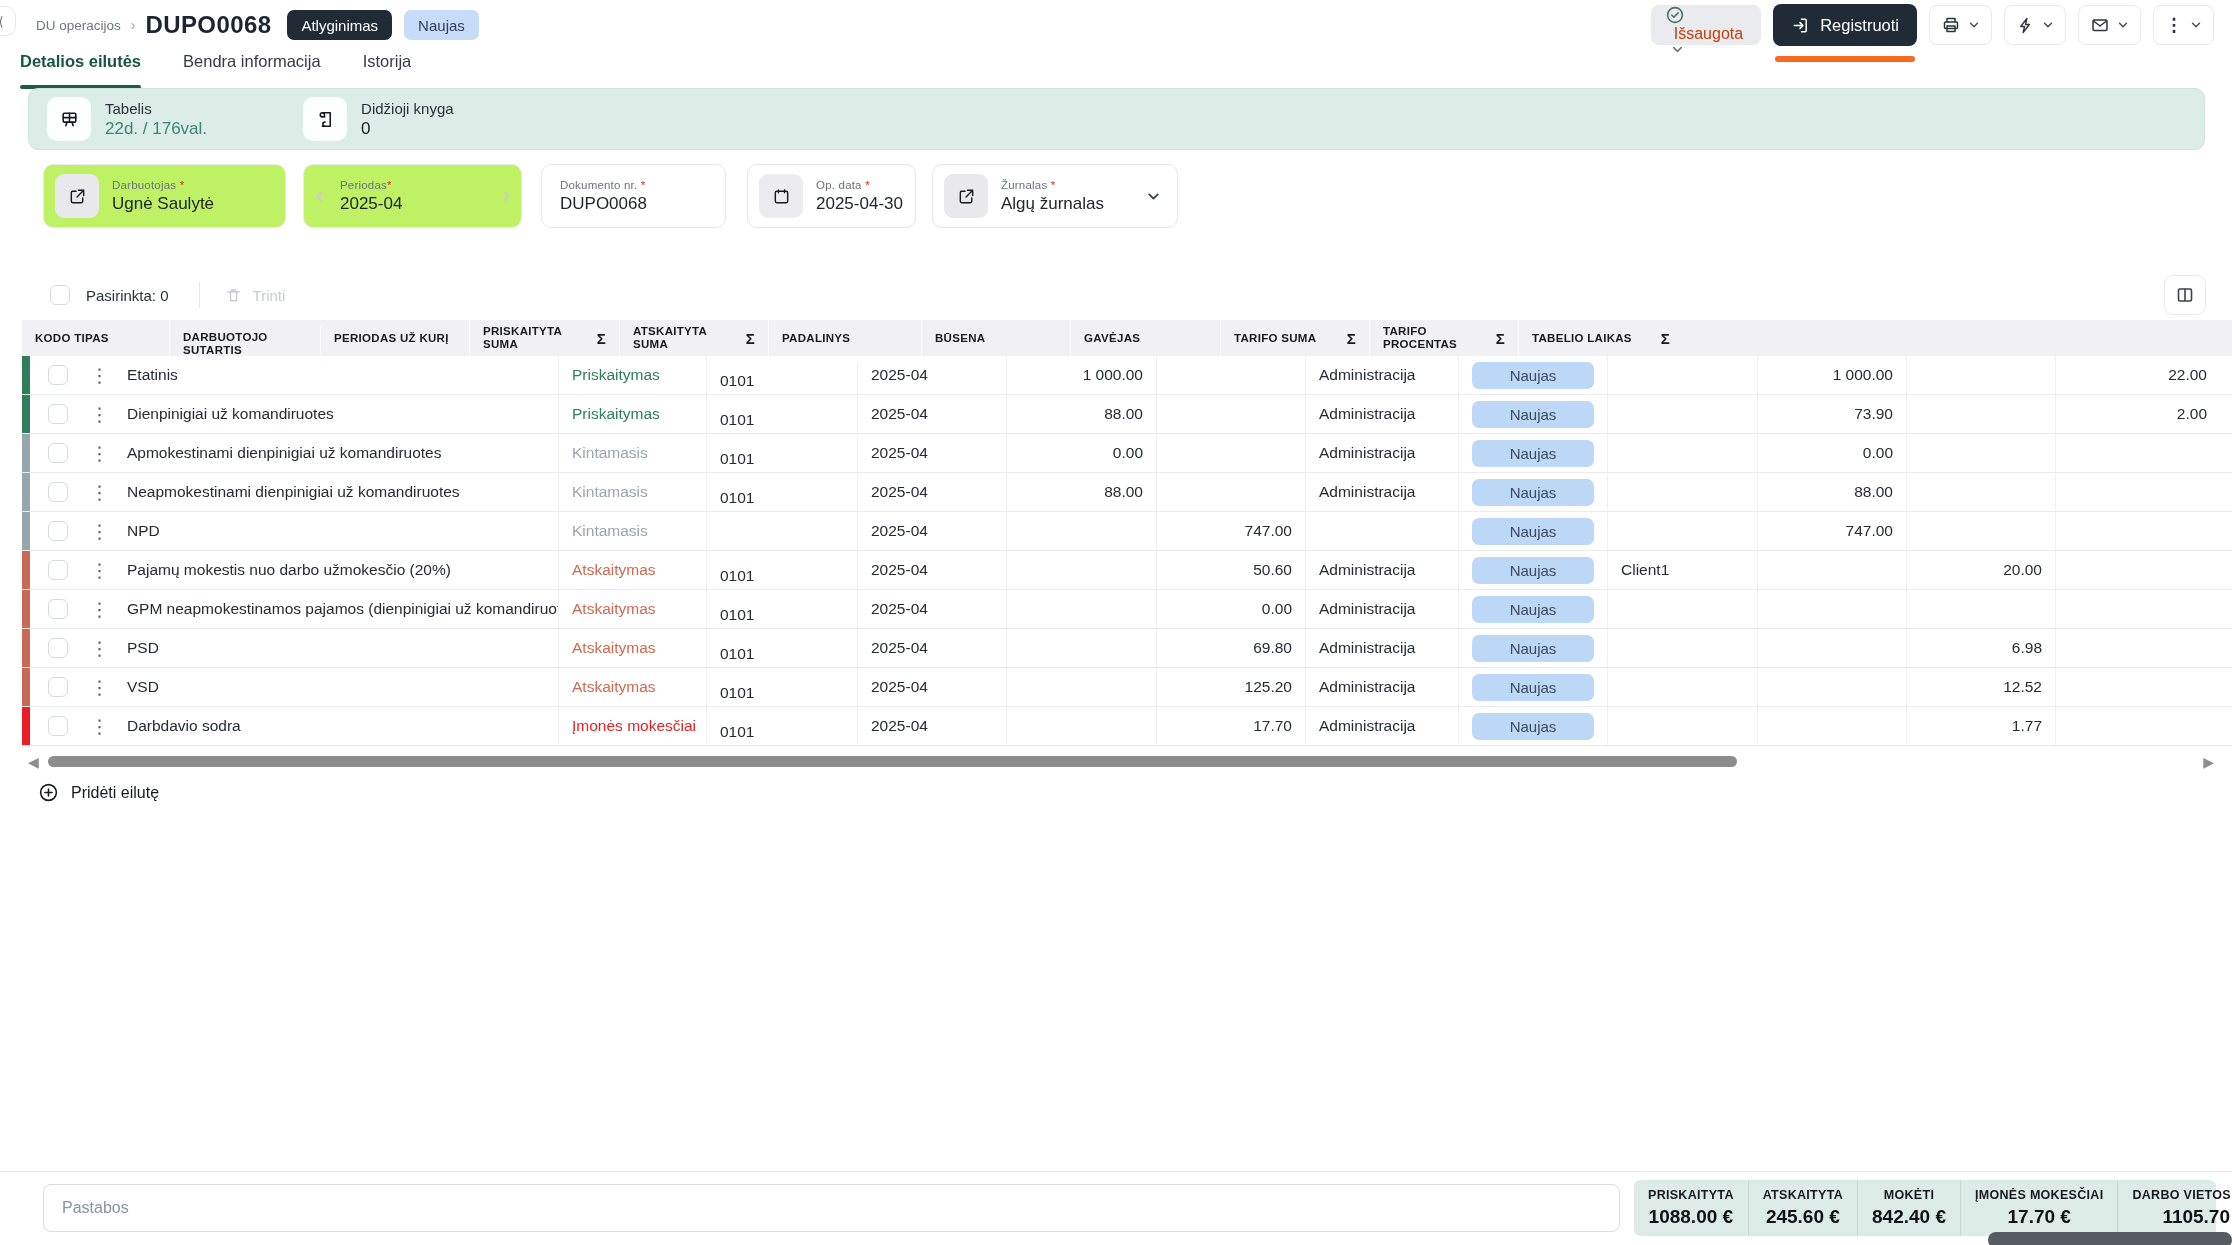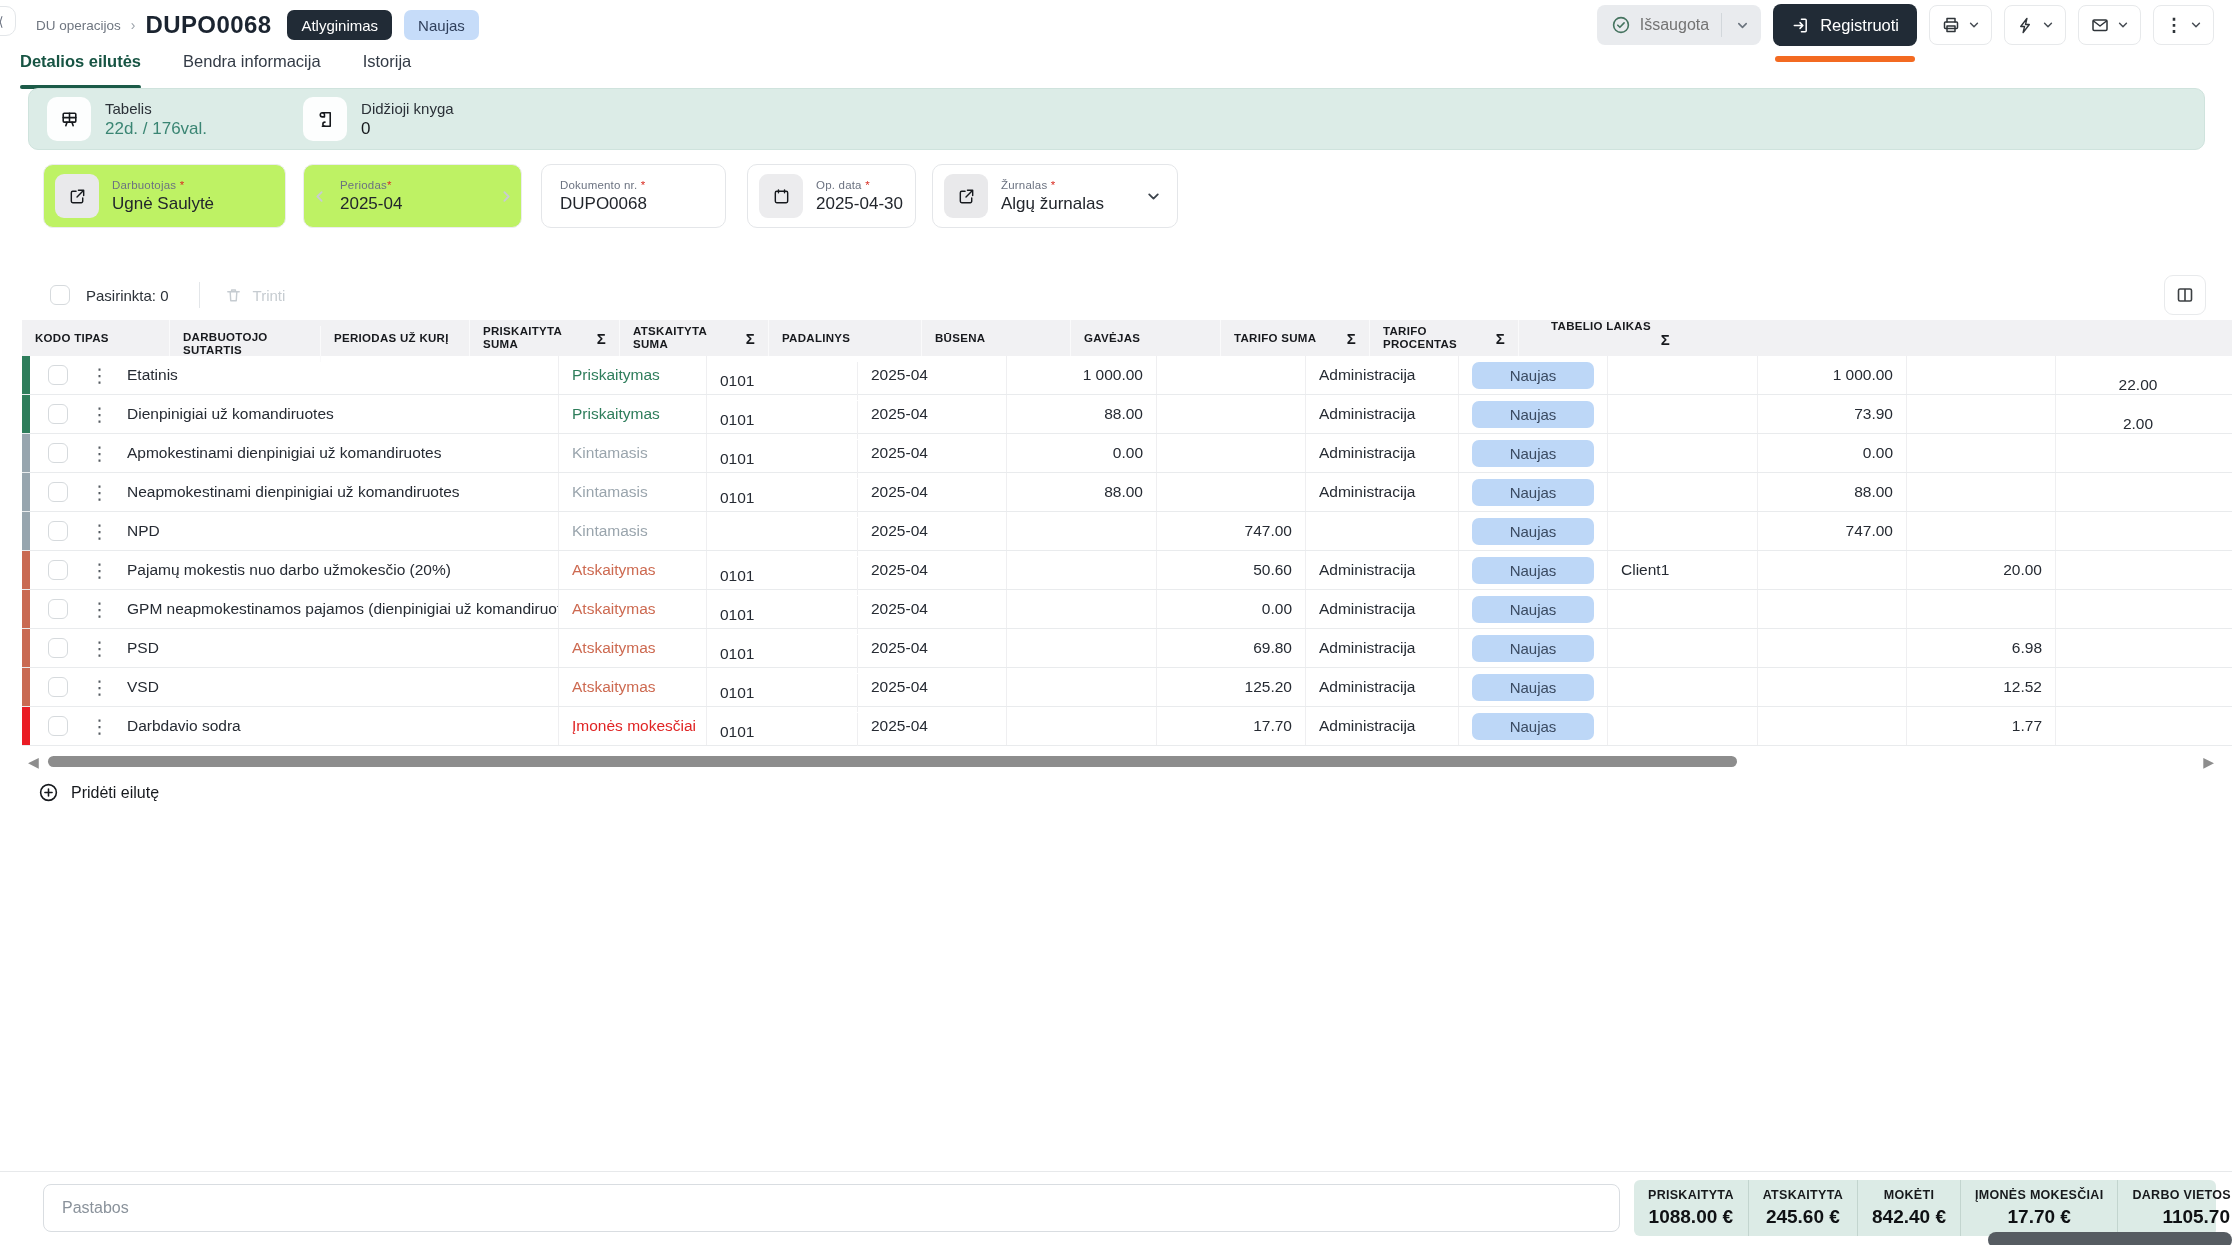--- a/index.html
+++ b/index.html
@@ -18,22 +18,22 @@
   .topbar { position:absolute; top:0; left:0; width:2232px; height:46px;
     display:flex; align-items:center; padding:4px 18px 0 36px; }
   .breadcrumb { font-size:13.5px; color:#6f7680; }
   .crumb-sep { color:#9aa1a9; font-size:14px; margin:0 10px; }
   .doc-title { font-size:24px; font-weight:700; color:#1b2430; letter-spacing:.4px; margin-right:16px; }
   .badge { height:30px; display:inline-flex; align-items:center; padding:0 14px;
     border-radius:7px; font-size:15px; margin-right:12px; }
   .badge.dark { background:#212b36; color:#fff; }
   .badge.blue { background:#c6dcf9; color:#30405c; }
   .topbar-right { margin-left:auto; display:flex; align-items:center; gap:12px; }
-  .btn-saved { height:40px; background:#e9ebee; border-radius:8px; display:flex; align-items:center;
-    padding:0 6px 0 14px; color:#737373; font-size:16px; }
+  .btn-saved { height:40px; background:#e9ebee; border-radius:8px; display:flex; align-items:flex-start;
+    padding:0 6px 0 14px; color:#c2410c; font-size:16px;flex-direction:column; }
   .btn-saved .lbl { margin:0 12px 0 9px; }
   .btn-saved .vdiv { width:1px; height:24px; background:#d2d7db; margin-right:8px; }
   .btn-saved .chev { padding:0 6px; color:#6a737d; }
   .btn-register-wrap { position:relative; }
   .btn-register { height:42px; background:#212b36; color:#fff; border-radius:8px;
     display:flex; align-items:center; padding:0 18px; font-size:16.5px; gap:10px; }
   .register-underline { position:absolute; left:2px; right:2px; top:52px; height:6px;
     background:#f36a21; border-radius:3px; }
   .icon-btn { height:40px; background:#fff; border:1px solid #e7e9eb; border-radius:8px;
     display:flex; align-items:center; justify-content:center; gap:7px; padding:0 11px; color:#2f3439; }
@@ -107,21 +107,21 @@
   .c-type    { width:148px; }
   .c-sutartis{ width:151px;margin-top:11px; }
   .c-periodas{ width:149px; }
   .c-prisk   { width:150px; justify-content:flex-end; }
   .c-atsk    { width:149px; justify-content:flex-end; }
   .c-padalinys{ width:153px; }
   .c-busena  { width:149px; }
   .c-gavejas { width:150px; }
   .c-tsuma   { width:149px; justify-content:flex-end; }
   .c-tproc   { width:149px; justify-content:flex-end; }
-  .c-tlaikas { width:164px; justify-content:flex-end; border-right:none;flex-direction:column; }
+  .c-tlaikas { width:164px; justify-content:flex-end; border-right:none; }
   .thead .c-name { padding-left:106px; }
   .strip { width:8px; align-self:stretch; flex:none; background:transparent; }
   .trow.type-priskaitymas .strip { background:#2e7d5b; }
   .trow.type-kintamasis  .strip { background:#97a5ae; }
   .trow.type-atskaitymas .strip { background:#c96a52; }
   .trow.type-imones      .strip { background:#ea1c24; }
   .trow .cbx { margin-left:18px; }
   .kebab { margin-left:22px; color:#555b61; font-size:19px; line-height:1; }
   .nm { margin-left:18px; overflow:hidden; white-space:nowrap; }
   .type-priskaitymas .tcolor { color:#2e7d5b; }

